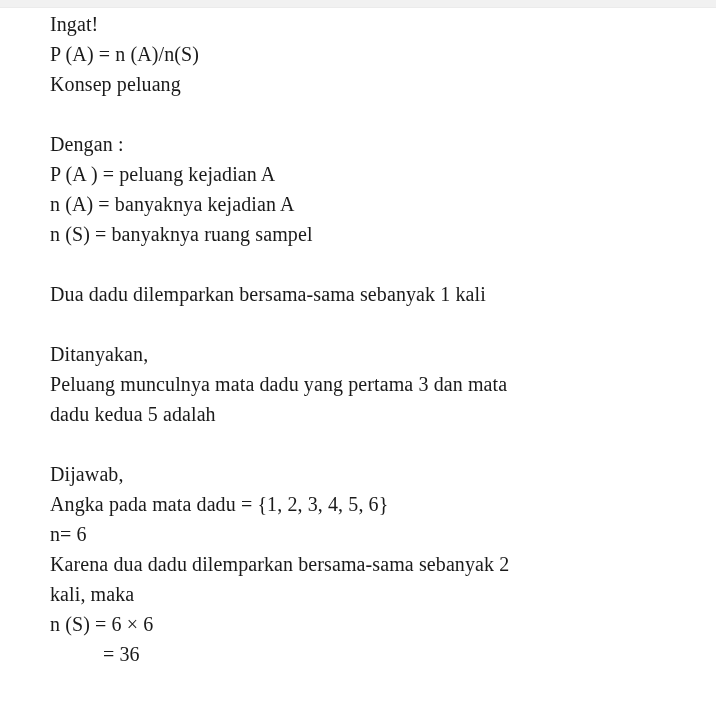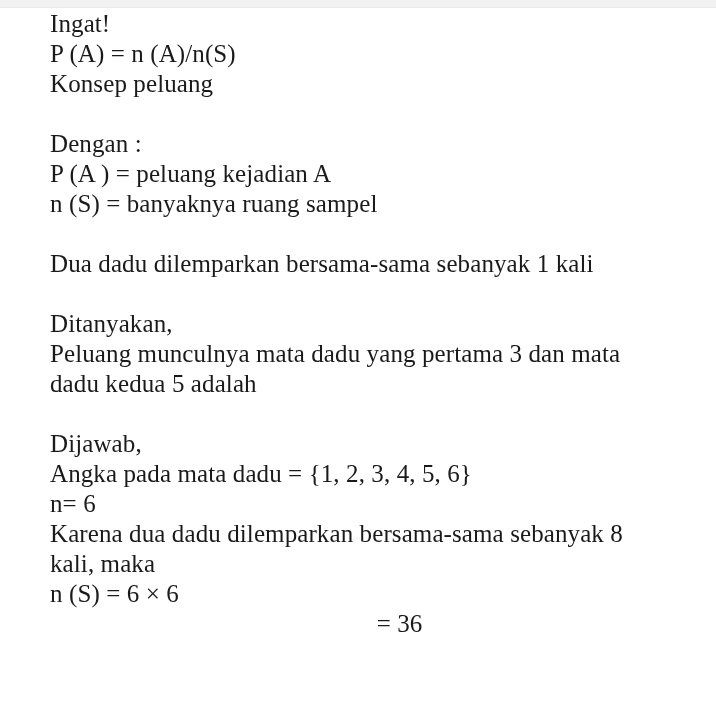--- a/index.html
+++ b/index.html
@@ -24,62 +24,62 @@
     padding: 1px 20px 0 50px;
     color: #1a1a1a;
   }
   .section {
     margin: 0 0 30px 0;
   }
   .section:last-child {
     margin-bottom: 8px;
   }
   .line {
-    font-size: 25px;
+    font-size: 20px;
     line-height: 30px;
     white-space: pre;
     letter-spacing: 0.1px;
   }
   .line.indent {
     padding-left: 53px;
-    text-align: center;
   }
 </style>
 </head>
 <body>
 
 <div class="top-bar"></div>
 
 <div class="content">
 
   <div class="section">
     <div class="line">Ingat!</div>
     <div class="line">P (A) = n (A)/n(S)</div>
     <div class="line">Konsep peluang</div>
   </div>
 
   <div class="section">
     <div class="line">Dengan :</div>
     <div class="line">P (A ) = peluang kejadian A</div>
+    <div class="line">n (A) = banyaknya kejadian A</div>
     <div class="line">n (S) = banyaknya ruang sampel</div>
   </div>
 
   <div class="section">
     <div class="line">Dua dadu dilemparkan bersama-sama sebanyak 1 kali</div>
   </div>
 
   <div class="section">
     <div class="line">Ditanyakan,</div>
     <div class="line">Peluang munculnya mata dadu yang pertama 3 dan mata</div>
     <div class="line">dadu kedua 5 adalah</div>
   </div>
 
   <div class="section">
     <div class="line">Dijawab,</div>
     <div class="line">Angka pada mata dadu = {1, 2, 3, 4, 5, 6}</div>
     <div class="line">n= 6</div>
-    <div class="line">Karena dua dadu dilemparkan bersama-sama sebanyak 8</div>
+    <div class="line">Karena dua dadu dilemparkan bersama-sama sebanyak 2</div>
     <div class="line">kali, maka</div>
     <div class="line">n (S) = 6 × 6</div>
     <div class="line indent">= 36</div>
   </div>
 
 </div>
 
 </body></html>

